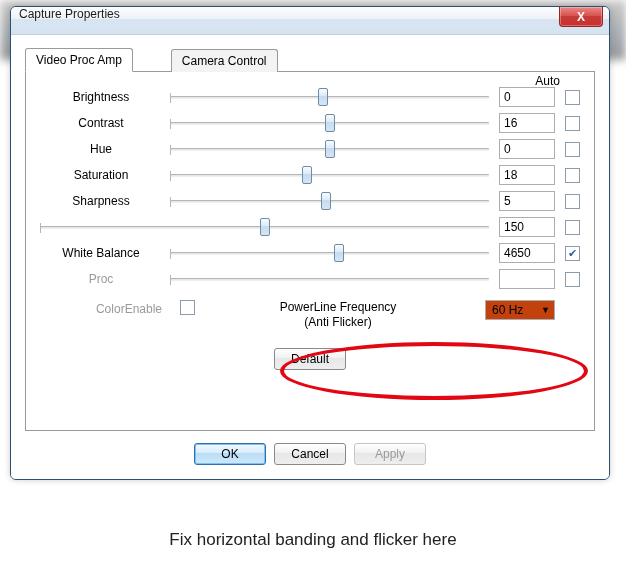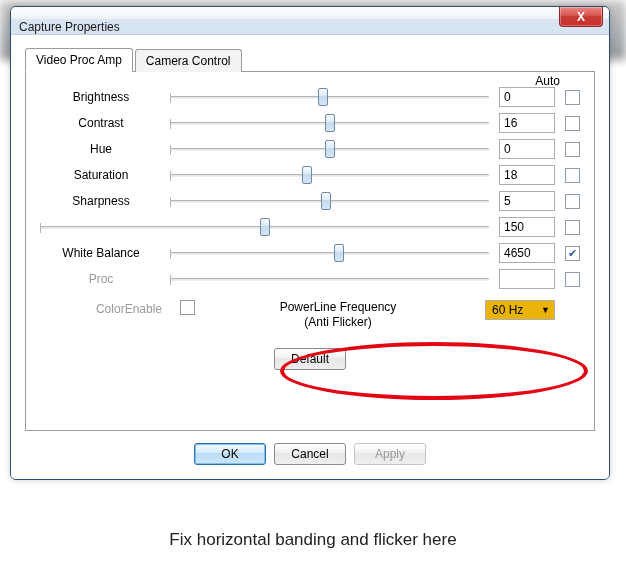--- a/index.html
+++ b/index.html
@@ -1,42 +1,42 @@
 <!DOCTYPE html>
 <html><head>
 <meta charset="utf-8">
 <style>
 * { box-sizing: border-box; margin: 0; padding: 0; font-family: "Segoe UI", Tahoma, sans-serif; font-size: 12px; }
 body { background: #fff; width: 626px; height: 576px; position: relative; }
 .backdrop { position: absolute; top: 0; left: 0; right: 0; height: 60px; background: linear-gradient(to bottom, #aaa 0%, #8a8a8a 30%, #6a7580 60%, #555 100%); filter: blur(4px); opacity: 0.6; }
 .window { position: absolute; top: 6px; left: 10px; width: 600px; border: 1px solid #2b4f6f; border-radius: 6px; background: #fff; box-shadow: 0 0 6px rgba(0,0,0,0.2); overflow: hidden; }
-.titlebar { height: 28px; background: linear-gradient(to bottom, #fdfdfe 0%, #ecf2f8 45%, #d9e5f1 46%, #d5e3f1 100%); border-bottom: 1px solid #c2cfdc; position: relative; display: flex; align-items: flex-end; padding-left: 8px; color: #1a1a1a; }
+.titlebar { height: 28px; background: linear-gradient(to bottom, #fdfdfe 0%, #ecf2f8 45%, #d9e5f1 46%, #d5e3f1 100%); border-bottom: 1px solid #c2cfdc; position: relative; display: flex; align-items: flex-start; padding-left: 8px; color: #1a1a1a; }
 .titlebar .title { font-size: 12px; }
 .close-btn { position: absolute; right: 6px; top: 0; width: 44px; height: 20px; background: linear-gradient(to bottom, #e98a87 0%, #d9534f 45%, #c73c38 46%, #c9302c 100%); border: 1px solid #8b2a27; border-top: none; border-radius: 0 0 4px 4px; display: flex; align-items: center; justify-content: center; color: #fff; font-weight: bold; font-size: 12px; box-shadow: inset 0 0 0 1px rgba(255,255,255,.3); }
 .client { padding: 12px 14px 14px 14px; background: #fff; }
-.tabstrip { display: flex; align-items: flex-end; position: relative; z-index: 2; }
+.tabstrip { display: flex; align-items: flex-end; position: relative; z-index: 2; gap: 36px; }
 .tab { padding: 4px 10px; border: 1px solid #9a9a9a; border-bottom: none; border-radius: 3px 3px 0 0; background: #f3f3f3; margin-right: 2px; position: relative; top: 1px; cursor: pointer; }
 .tab.active { background: #fff; border-bottom: 1px solid #fff; top: 1px; }
 .tabpanel { border: 1px solid #9a9a9a; padding: 12px 14px 16px 14px; position: relative; min-height: 360px; background: #fff; }
 .auto-header { position: absolute; top: 2px; right: 34px; font-size: 12px; }
 .row { display: flex; align-items: center; height: 26px; }
 .row .lbl { width: 130px; text-align: center; padding-right: 8px; }
 .row.disabled .lbl, .row.disabled input { color: #9a9a9a; }
 .slider { flex: 1; height: 18px; position: relative; margin-right: 10px; }
 .slider .track { position: absolute; left: 0; right: 0; top: 8px; height: 3px; background: #e6e6e6; border-top: 1px solid #b5b5b5; border-bottom: 1px solid #eee; border-radius: 1px; }
 .slider .track .startcap { position: absolute; left: 0; top: -4px; width: 2px; height: 10px; border-left: 1px solid #b5b5b5; }
 .slider .thumb { position: absolute; top: 0; width: 10px; height: 18px; background: linear-gradient(to bottom, #f7fbff, #dce9f6 45%, #c6dbef 46%, #d4e6f6); border: 1px solid #6f8ba5; border-radius: 2px; transform: translateX(-5px); }
 .valbox { width: 56px; height: 20px; border: 1px solid #abadb3; padding: 1px 4px; background: #fff; }
 .chk { width: 15px; height: 15px; border: 1px solid #8e9bab; margin-left: 10px; background: #fff; position: relative; display: inline-flex; align-items: center; justify-content: center; }
 .chk.checked::after { content: "✔"; color: #2a63a8; font-size: 11px; line-height: 11px; }
 .color-row { display: flex; align-items: flex-start; margin-top: 8px; padding-left: 0; height: 38px; }
 .color-row .lbl { width: 130px; text-align: right; padding-right: 8px; padding-top: 2px; }
 .color-row .pl-lbl { flex: 1; text-align: center; }
 .pl-lbl div { line-height: 15px; }
-.dropdown { width: 70px; height: 20px; border: 1px solid #abadb3; background: #eab308; display: flex; align-items: center; justify-content: space-between; padding: 0 4px 0 6px; margin-left: 4px; }
+.dropdown { width: 70px; height: 20px; border: 1px solid #abadb3; background: #c2410c; display: flex; align-items: center; justify-content: space-between; padding: 0 4px 0 6px; margin-left: 4px; }
 .dropdown .arrow { font-size: 9px; }
 .ellipse { position: absolute; border: 4px solid #e30613; border-radius: 50%; pointer-events: none; }
 .default-row { display: flex; justify-content: center; margin-top: 10px; }
 .btn { height: 22px; min-width: 72px; padding: 0 14px; border: 1px solid #8a8a8a; background: linear-gradient(to bottom, #fff, #f1f1f1 45%, #e7e7e7 46%, #eee); border-radius: 3px; cursor: pointer; }
 .dlg-btns { display: flex; justify-content: center; gap: 8px; margin-top: 12px; }
 .btn.primary { border: 1px solid #2f6fb0; background: linear-gradient(to bottom, #f2f9ff, #d8ecfb 45%, #b9ddf6 46%, #cfe8fa); box-shadow: 0 0 0 1px #7fc0ee inset; }
 .btn.disabled { color: #9a9a9a; border-color: #c5c5c5; }
 .caption { position: absolute; bottom: 26px; width: 100%; text-align: center; font-size: 17px; color: #222; }
 </style>
 </head>

